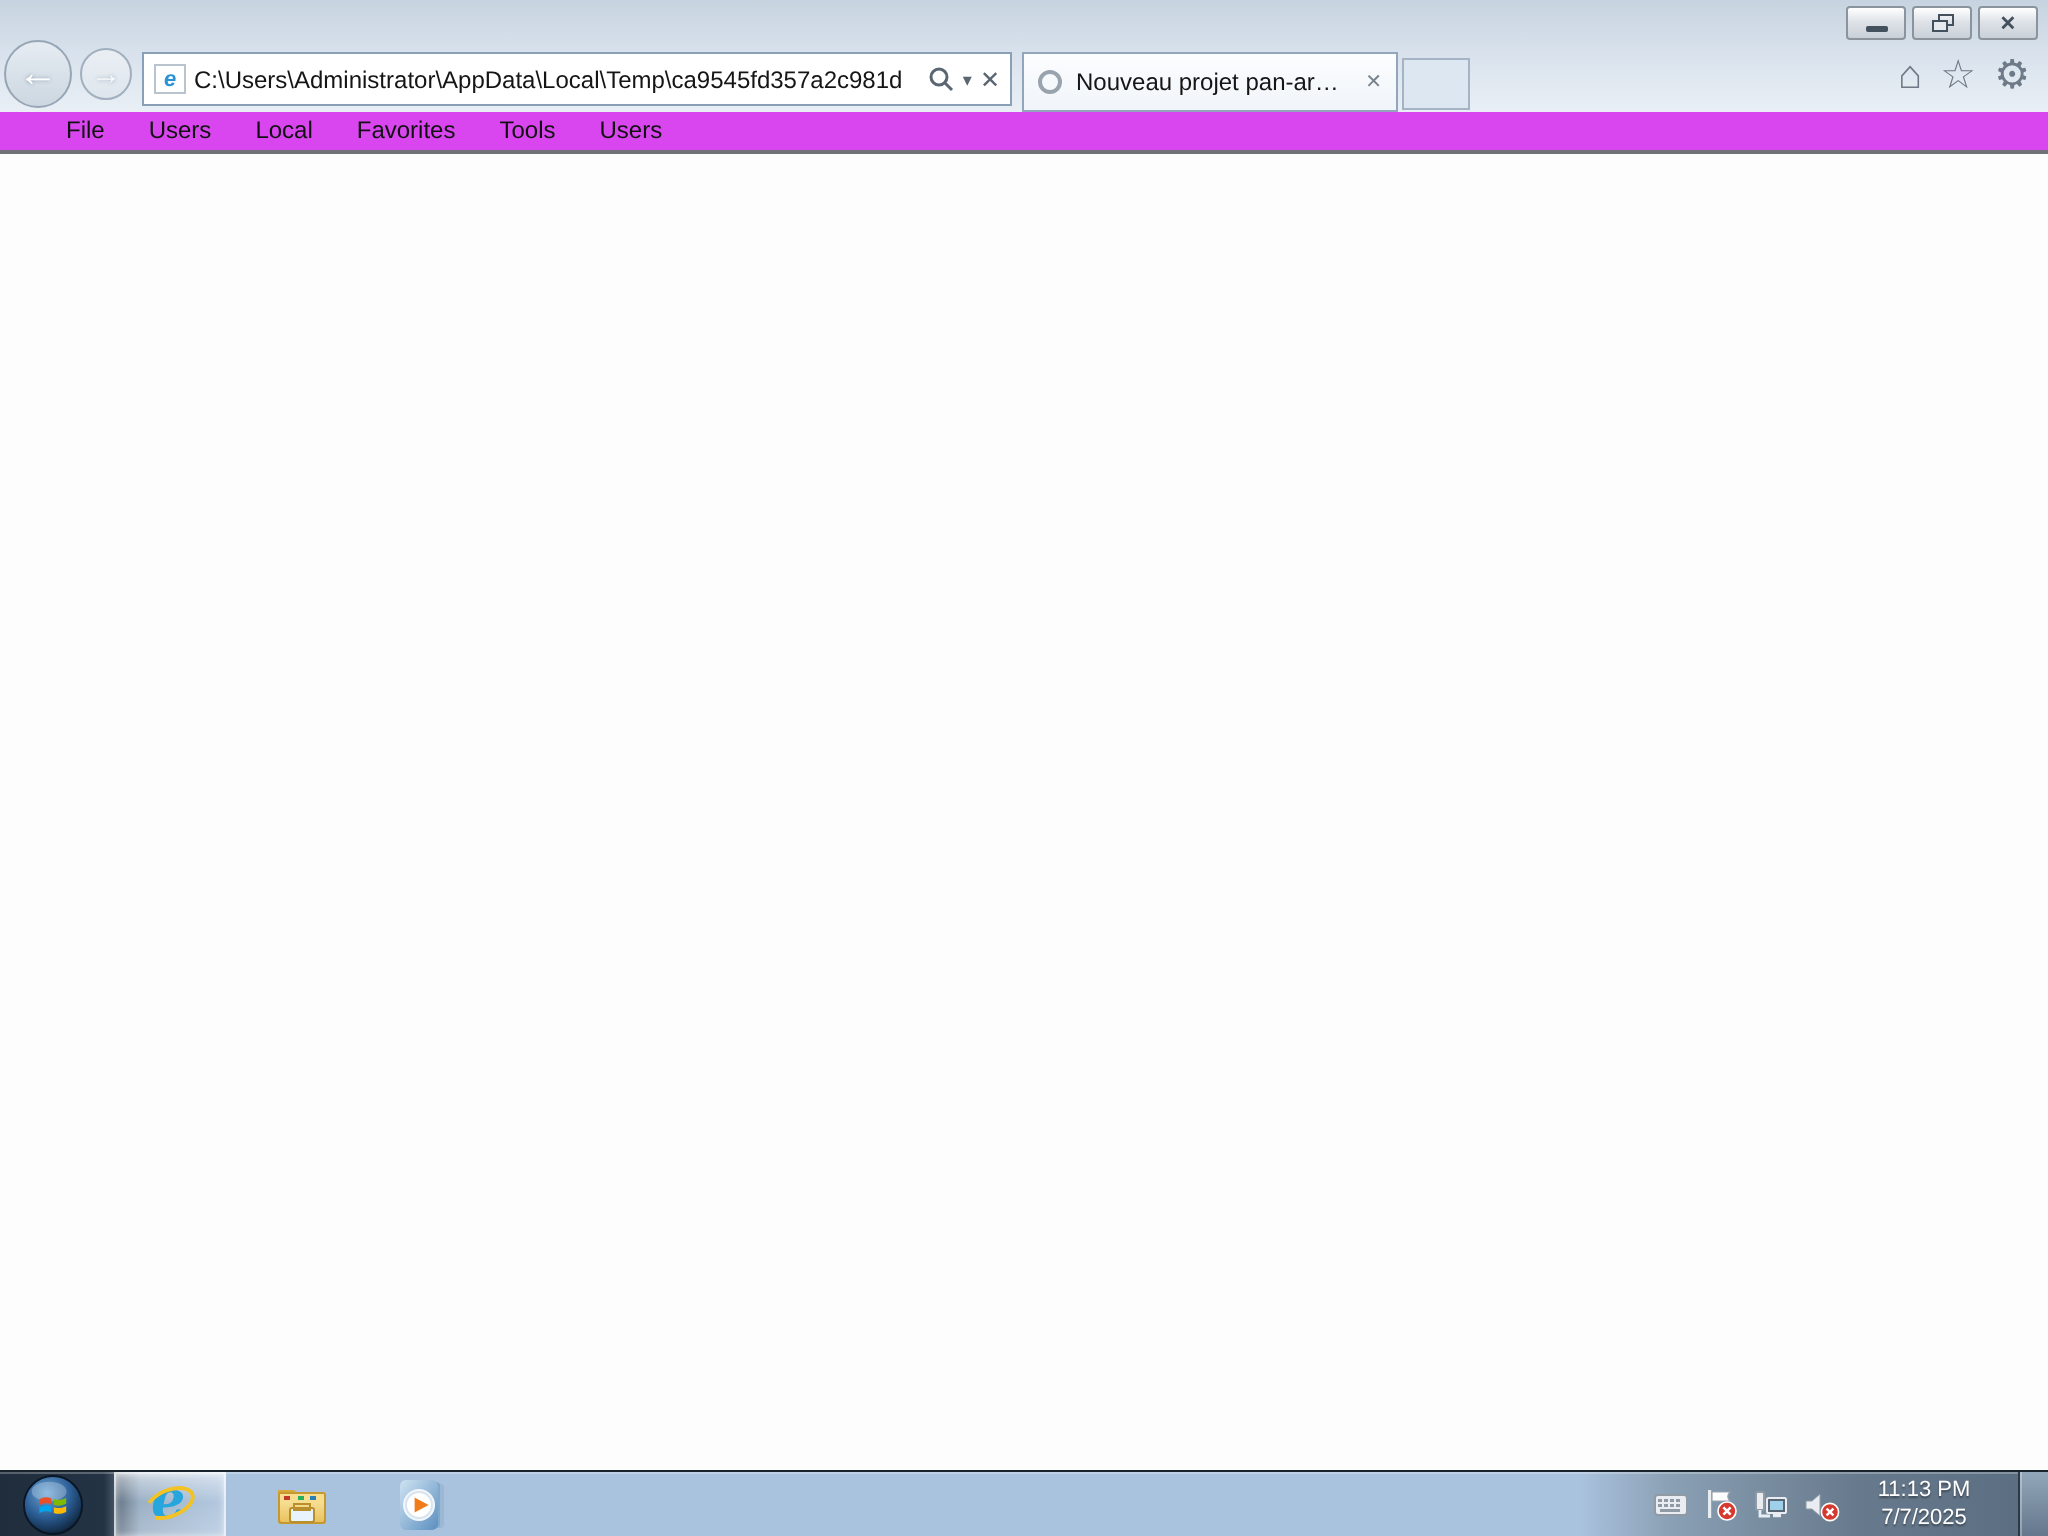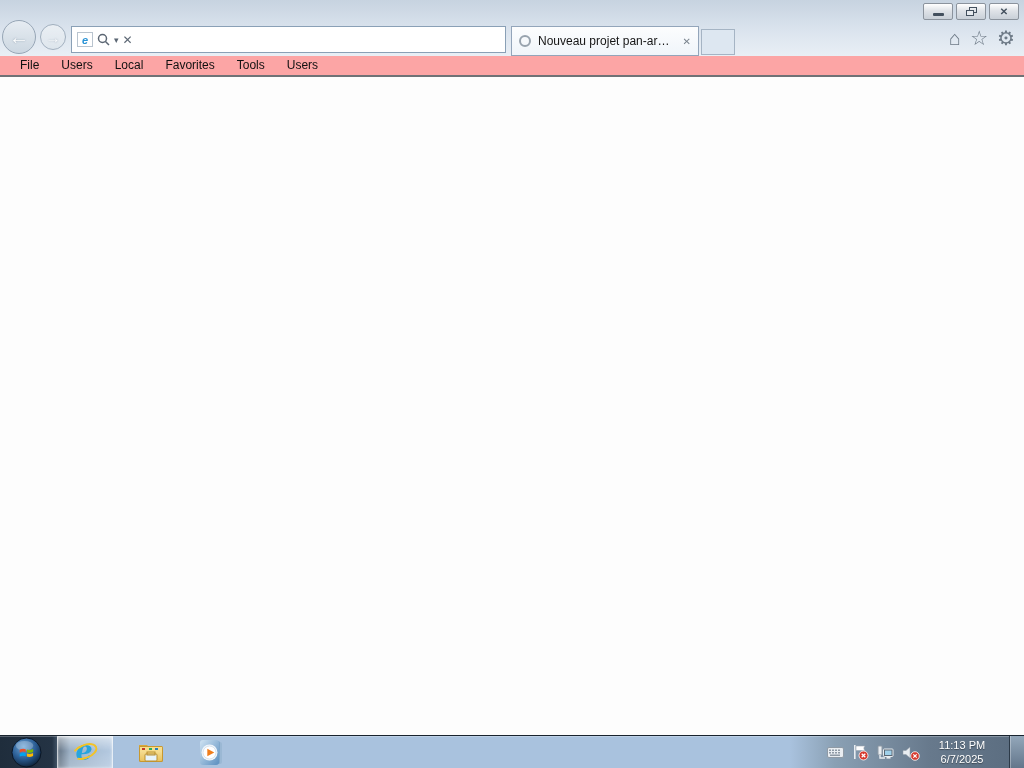--- a/index.html
+++ b/index.html
@@ -51,21 +51,21 @@
   .newtab-stub { position:absolute; left:701px; top:29px; width:34px; height:26px;
                  background:#dde7f1; border:1px solid #a5b4c4; }
 
   
   .toolbar-icons { position:absolute; right:9px; top:27px; display:flex; gap:9px;
                    font-size:20px; color:#6e7a87; }
   .toolbar-icons span { line-height:22px; }
 
   
   .menubar { position:absolute; top:56px; left:0; right:0; height:19px;
-             background:#fca5a5; display:flex; padding-left:9px; }
+             background:#d946ef; display:flex; padding-left:22px; }
   .menu-item { font-size:12px; color:#111; padding:2px 11px; }
   .chrome-separator { position:absolute; top:75px; left:0; right:0; height:2px; background:#6f7276; }
 
   
   .page { position:absolute; top:77px; left:0; right:0; bottom:33px; background:#fdfdfd; }
 
   
   .taskbar { position:absolute; left:0; right:0; bottom:0; height:33px;
              background:linear-gradient(90deg, #1f2d3c 0px, #243344 52px, #8ba3bb 70px,
                         #a9c2de 115px, #a9c2de 790px, #8aa0b4 835px, #67798c 930px, #5a6c7f 1024px);
@@ -121,20 +121,21 @@
 
     <div class="nav-circle back-btn">
       <span>←</span>
     </div>
     <div class="nav-circle fwd-btn">
       <span>→</span>
     </div>
 
     <div class="address-bar">
       <span class="favicon">e</span>
+      <span class="url-text">C:\Users\Administrator\AppData\Local\Temp\ca9545fd357a2c981d</span>
       <span class="addr-icon">
         <svg width="13" height="13" viewBox="0 0 13 13">
             <circle cx="5.5" cy="5.5" r="4" fill="none" stroke="#5b6673" stroke-width="1.5"></circle>
             <line x1="8.5" y1="8.5" x2="12" y2="12" stroke="#5b6673" stroke-width="1.5"></line>
           </svg>
       </span>
       <span class="caret">▾</span>
       <span class="addr-icon">✕</span>
     </div>
 
@@ -266,19 +267,19 @@
         <svg width="18" height="16" viewBox="0 0 18 16">
             <path d="M1 5.5 L4 5.5 L8 2 L8 13 L4 9.5 L1 9.5 Z" fill="#e9edf1" stroke="#8f9aa5" stroke-width="0.5"></path>
             <circle cx="13" cy="11" r="4.3" fill="#d63a2f" stroke="#fff" stroke-width="0.8"></circle>
             <path d="M11.3 9.3 L14.7 12.7 M14.7 9.3 L11.3 12.7" stroke="#fff" stroke-width="1.2"></path>
           </svg>
       </span>
     </div>
 
     <div class="clock">
       <div>11:13 PM</div>
-      <div>6/7/2025</div>
+      <div>7/7/2025</div>
     </div>
 
     <div class="show-desktop"></div>
   </div>
 
 </div>
 
 </body></html>

